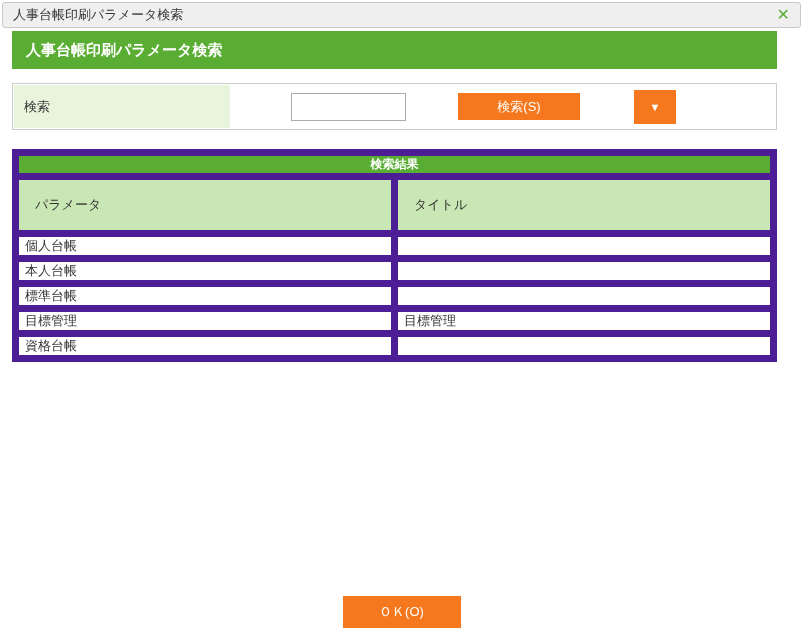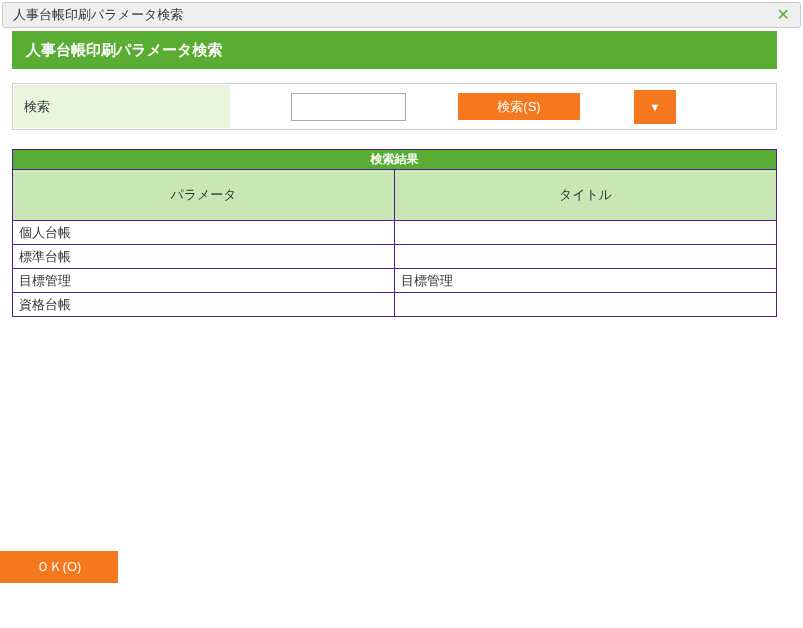--- a/index.html
+++ b/index.html
@@ -89,56 +89,55 @@
 
   
   table.results {
     margin-top: 19px;
     width: 765px;
     border-collapse: collapse;
     font-size: 13px;
     table-layout: fixed;
   }
   table.results th, table.results td {
-    border: 1px solid #4c1d95;
+    border: 7px solid #4c1d95;
     overflow: hidden;
     white-space: nowrap;
   }
   th.results-title {
     background: #5aad33;
     border: 1px solid #5aad33;
     color: #ffffff;
     font-size: 12px;
     font-weight: bold;
     height: 20px;
     text-align: center;
     padding: 0;
   }
   tr.col-header th {
     background: #c9e7b5;
     height: 27px;
     font-weight: normal;
-    text-align: center;
+    text-align: left;
     padding: 16px;
   }
   th.col-param { width: 157px; }
   table.results td {
     height: 24px;
     padding: 0 6px;
     background: #ffffff;
   }
 
   
   .footer {
     margin-top: 234px;
     width: 803px;
     display: flex;
     justify-content: center;
     gap: 5px;
-    flex-direction: column;
   }
   .footer .btn { width: 118px; height: 32px; }
 </style>
 </head>
 <body>
 
 <div class="titlebar">
   <span>人事台帳印刷パラメータ検索</span>
   <span class="close">✕</span>
 </div>
@@ -163,20 +162,24 @@
         <th class="col-param">パラメータ</th>
         <th class="col-title">タイトル</th>
       </tr>
     </thead>
     <tbody>
       <tr>
         <td>個人台帳</td>
         <td></td>
       </tr>
       <tr>
+        <td>本人台帳</td>
+        <td></td>
+      </tr>
+      <tr>
         <td>標準台帳</td>
         <td></td>
       </tr>
       <tr>
         <td>目標管理</td>
         <td>目標管理</td>
       </tr>
       <tr>
         <td>資格台帳</td>
         <td></td>

